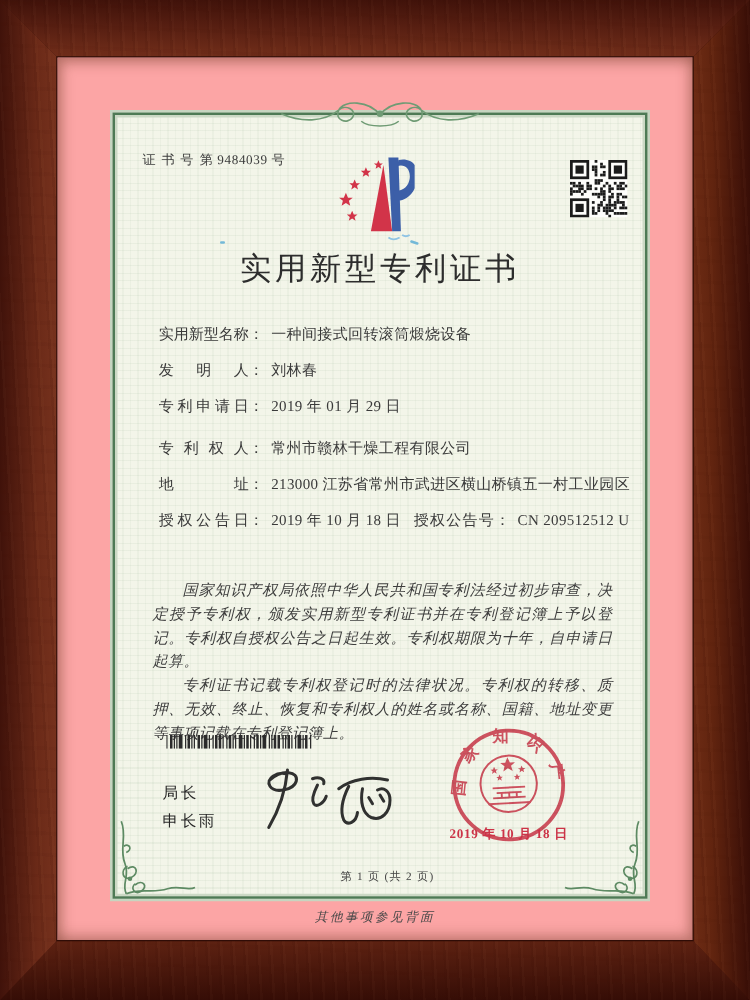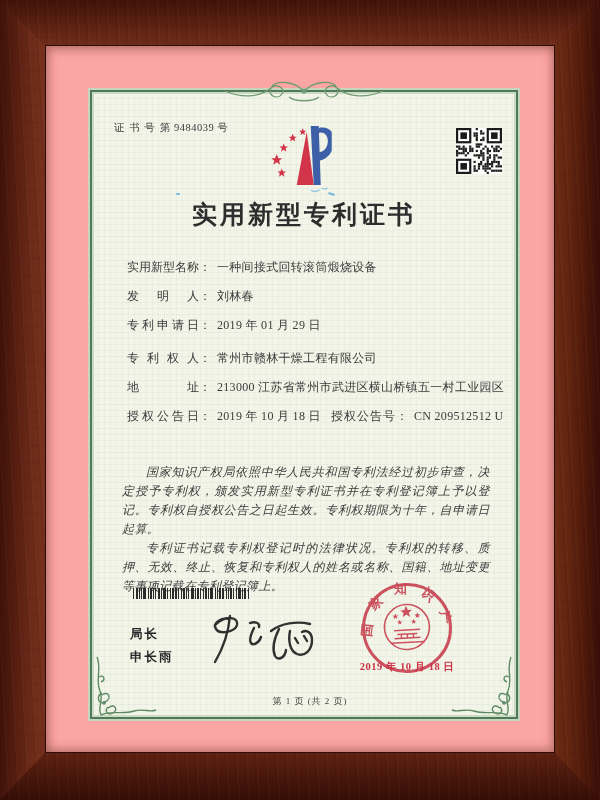--- a/index.html
+++ b/index.html
@@ -51,42 +51,42 @@
   
   .flourish-top{left:50%;top:-15px;transform:translateX(-50%);}
   .flourish-bl{left:0;bottom:0;}
   .flourish-br{right:0;bottom:0;transform:scaleX(-1);}
 
   
   .cert-no{left:22px;top:29px;font-size:10.5px;color:#3c3c3c;letter-spacing:1px;white-space:nowrap;}
   .cert-no .num{letter-spacing:.5px;margin-left:4px;}
   .logo{left:50%;top:30px;transform:translateX(-58%);}
   .qr{right:14px;top:36px;}
-  .title{left:0;right:0;top:106px;text-align:center;font-size:25px;font-weight:700;
+  .title{left:0;right:0;top:106px;text-align:center;font-size:25px;font-weight:400;
       letter-spacing:3px;color:#2d2d2d;white-space:nowrap;}
 
   
   .fields{left:35px;top:170px;right:20px;font-size:12px;color:#3a3a3a;}
   .f-row{height:11px;line-height:11px;margin-bottom:18px;white-space:nowrap;position:relative;}
   .f-row.gap{margin-top:22px;}
   .f-label{display:inline-block;width:72px;text-align:justify;text-align-last:justify;vertical-align:top;}
   .f-colon{display:inline-block;vertical-align:top;}
   .f-value{margin-left:6px;letter-spacing:.3px;}
   .grant-second{position:absolute;left:204px;top:0;white-space:nowrap;}
   .grant-second .f-label{width:auto;letter-spacing:1px;}
 
   
   .paras{left:30px;right:26px;top:371px;font-size:12px;line-height:19px;color:#3d3d3d;
       font-style:italic;text-align:justify;}
   .paras p{margin:0;text-indent:2em;letter-spacing:.4px;}
 
   
   .barcode{left:41px;top:496px;}
   .director{left:38px;top:531px;font-family:"Liberation Sans","DejaVu Sans",sans-serif;
-      font-size:12.5px;font-weight:700;color:#262626;letter-spacing:2px;line-height:23px;}
+      font-size:12.5px;font-weight:400;color:#262626;letter-spacing:2px;line-height:23px;}
   .signature{left:106px;top:518px;}
   .seal{left:267px;top:488px;width:96px;height:96px;transform:rotate(-3deg);opacity:.93;mix-blend-mode:multiply;}
   .seal-date{left:245px;top:568px;width:140px;text-align:center;font-size:10.5px;font-weight:700;
       color:#cc3347;letter-spacing:.5px;white-space:nowrap;}
   .page-footer{left:12px;right:0;top:603px;text-align:center;font-size:9px;color:#444;letter-spacing:1px;}
   .back-note{position:absolute;left:0;right:0;bottom:11px;text-align:center;font-size:10px;
       font-style:italic;color:#484848;letter-spacing:2px;}
 
   .speck{position:absolute;border-radius:2px;background:#74b9d8;}
   .speck-1{left:84px;top:101px;width:4px;height:2px;}
@@ -414,14 +414,15 @@
               <path d="M31,62.5 H65"></path>
             <path d="M42,54 V58 M48,54 V58 M54,54 V58"></path>
           </g>
         </g>
       </svg>
       <div class="abs seal-date">2019 年 10 月 18 日</div>
 
       <div class="abs page-footer">第 1 页 (共 2 页)</div>
     </div>
 
+    <div class="back-note">其他事项参见背面</div>
   </div>
 </div>
 
 </body></html>

